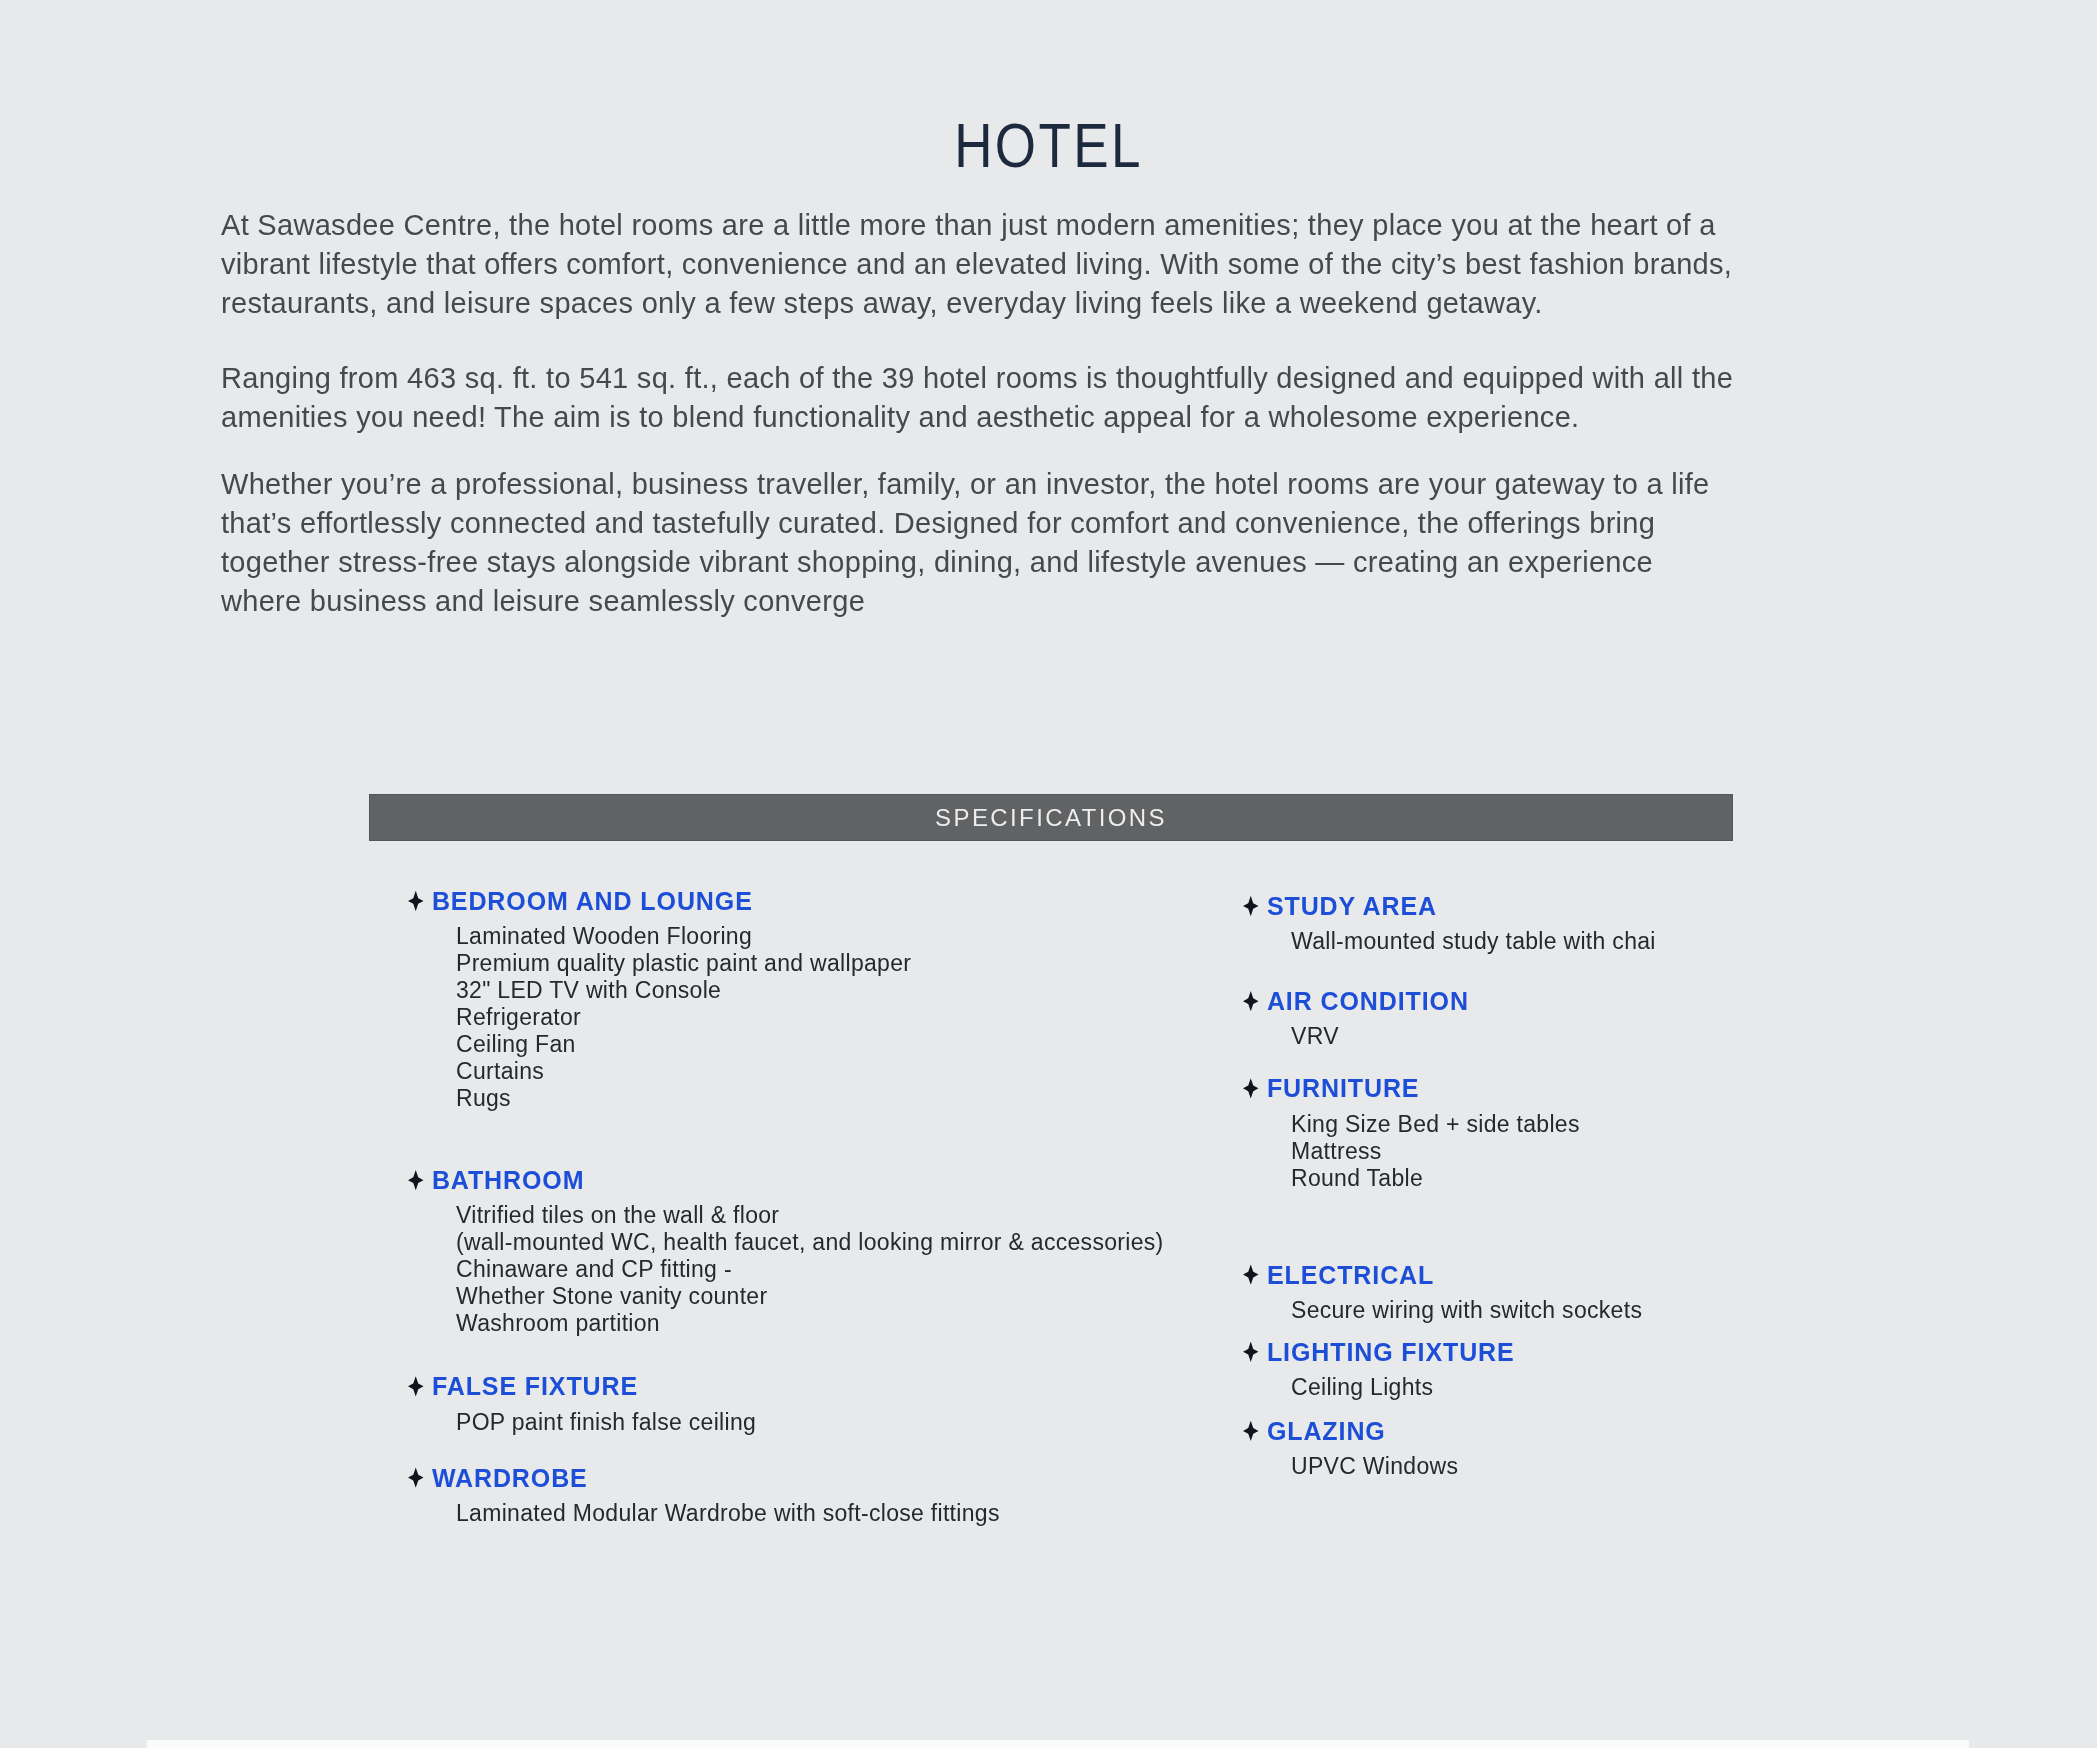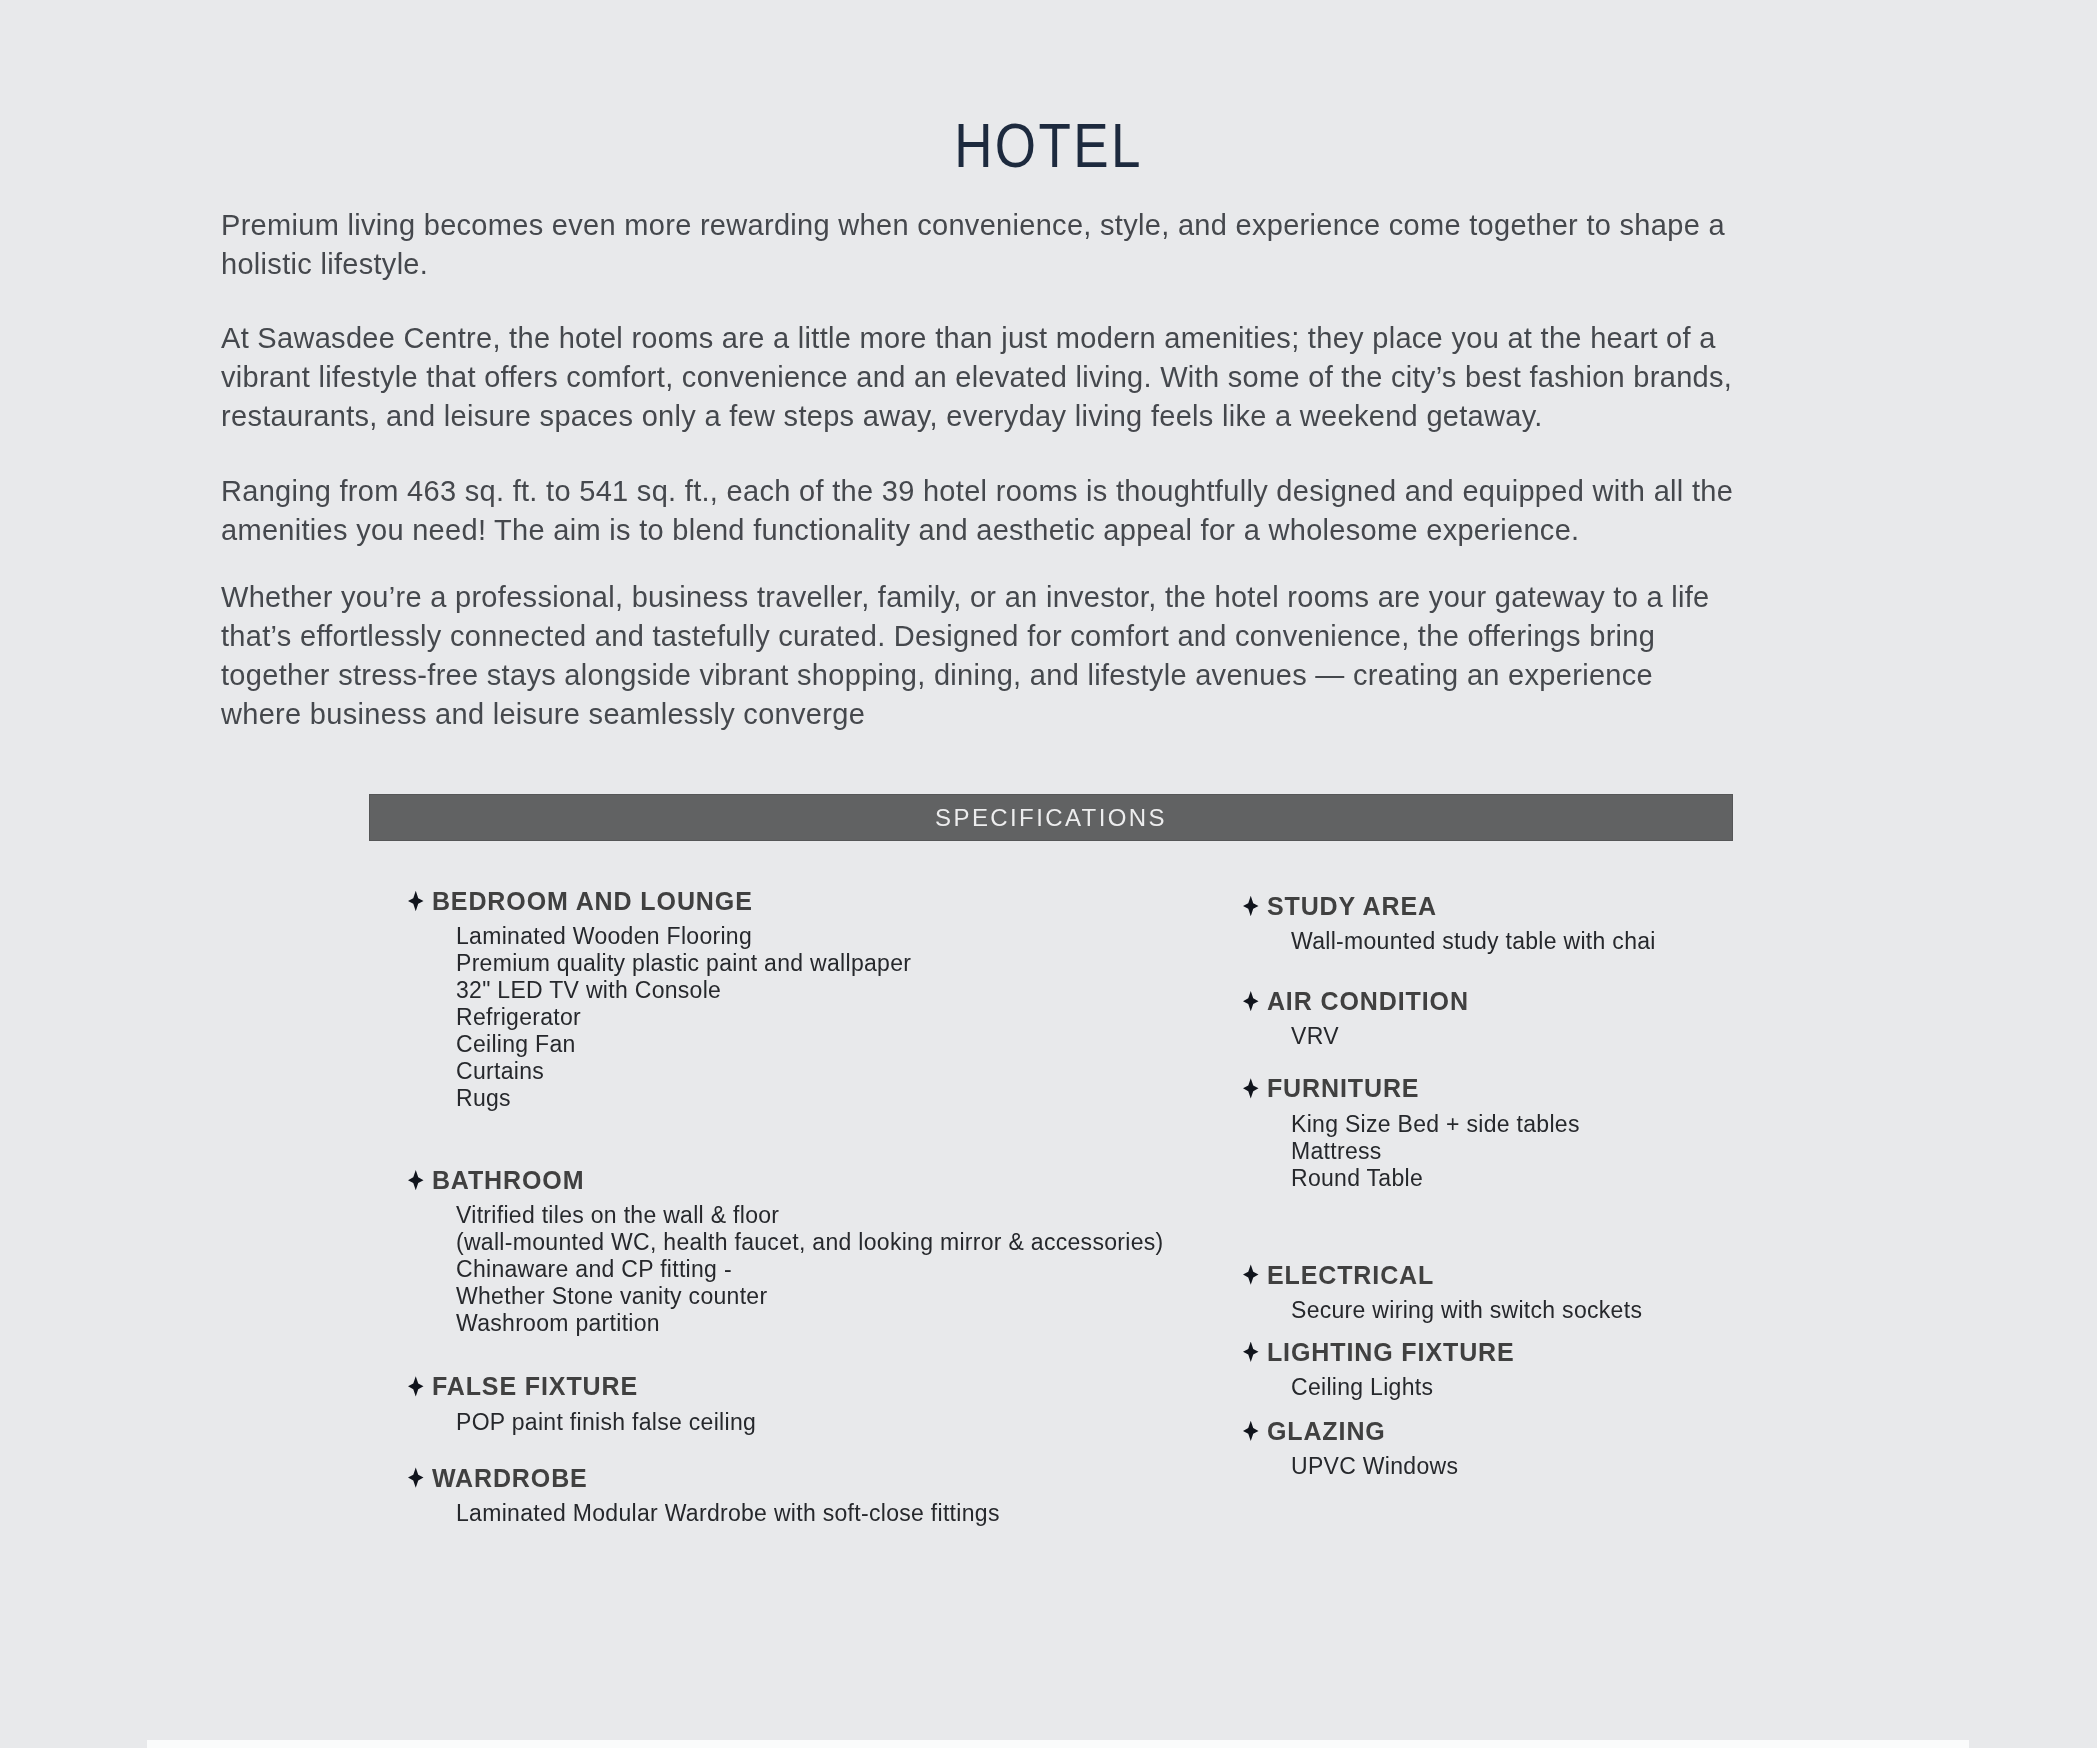--- a/index.html
+++ b/index.html
@@ -89,21 +89,21 @@
     height: 20.3px;
     margin-right: 8.4px;
     background: #10141c;
     clip-path: polygon(50% 0%, 66% 36%, 100% 50%, 66% 64%, 50% 100%, 34% 64%, 0% 50%, 34% 36%);
     flex: 0 0 auto;
   }
   .section-title {
     font-size: 25px;
     font-weight: 700;
     letter-spacing: 0.9px;
-    color: #404040;
+    color: #1d4ed8;
   }
   .items { padding-left: 48px; }
   .item {
     display: block;
     font-size: 23px;
     line-height: 27px;
     letter-spacing: 0.3px;
     color: #26282c;
     white-space: nowrap;
   }
@@ -132,24 +132,20 @@
   }
 </style>
 </head>
 <body>
 
 <div class="page">
 
   <div class="title">HOTEL</div>
 
   <div class="intro">
-    <div class="para para-1">
-      <span class="line">Premium living becomes even more rewarding when convenience, style, and experience come together to shape a</span>
-      <span class="line">holistic lifestyle.</span>
-    </div>
     <div class="para para-2">
       <span class="line">At Sawasdee Centre, the hotel rooms are a little more than just modern amenities; they place you at the heart of a</span>
       <span class="line">vibrant lifestyle that offers comfort, convenience and an elevated living. With some of the city’s best fashion brands,</span>
       <span class="line">restaurants, and leisure spaces only a few steps away, everyday living feels like a weekend getaway.</span>
     </div>
     <div class="para para-3">
       <span class="line">Ranging from 463 sq. ft. to 541 sq. ft., each of the 39 hotel rooms is thoughtfully designed and equipped with all the</span>
       <span class="line">amenities you need! The aim is to blend functionality and aesthetic appeal for a wholesome experience.</span>
     </div>
     <div class="para para-4">

